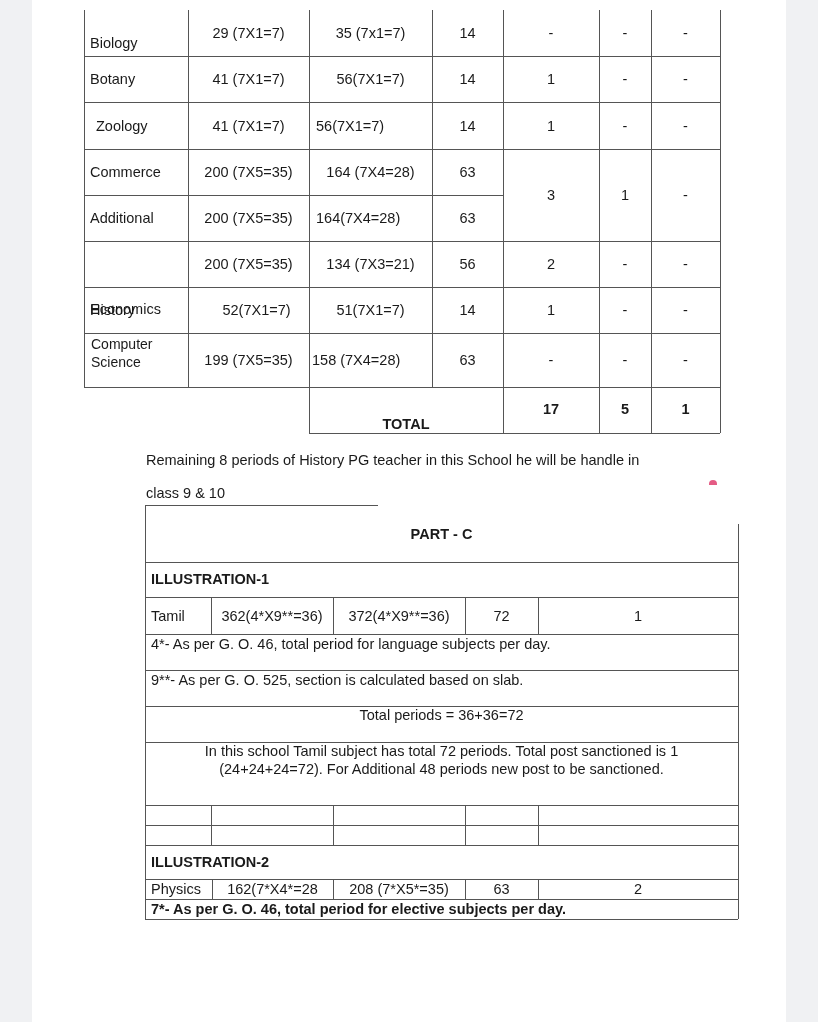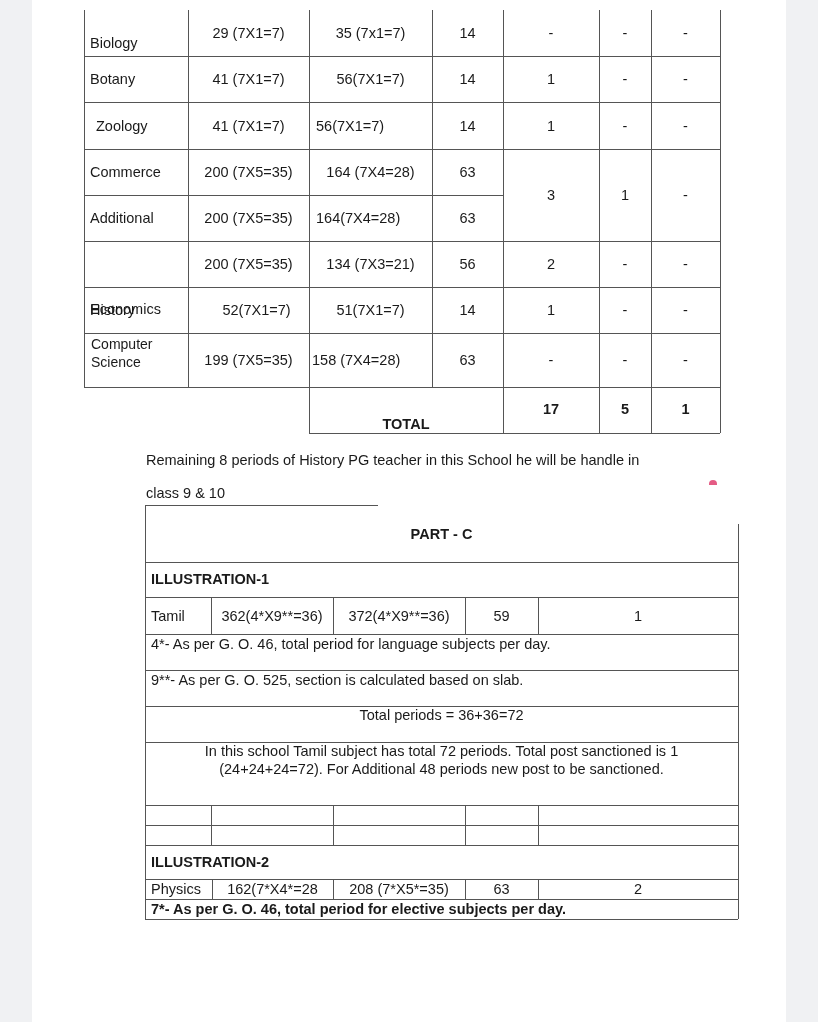--- a/index.html
+++ b/index.html
@@ -176,21 +176,21 @@
   <div class="vl" style="left:538px;top:879px;height:20px;"></div>
 
   <div class="t b c" style="left:145px;top:526px;width:593px;">PART - C</div>
 
   <div>
     <div class="t b" style="left:151px;top:571px;">ILLUSTRATION-1</div>
     <div>
       <div class="cell l" style="left:145px;top:597px;width:66px;height:37px;">Tamil</div>
       <div class="cell" style="left:211px;top:597px;width:122px;height:37px;">362(4*X9**=36)</div>
       <div class="cell" style="left:333px;top:597px;width:132px;height:37px;">372(4*X9**=36)</div>
-      <div class="cell" style="left:465px;top:597px;width:73px;height:37px;">59</div>
+      <div class="cell" style="left:465px;top:597px;width:73px;height:37px;">72</div>
       <div class="cell" style="left:538px;top:597px;width:200px;height:37px;">1</div>
     </div>
     <div class="t" style="left:151px;top:636px;">4*- As per G. O. 46, total period for language  subjects per day.</div>
     <div class="t" style="left:151px;top:672px;">9**- As per G. O. 525, section is calculated based on  slab.</div>
     <div class="t c" style="left:145px;top:707px;width:593px;">Total periods =  36+36=72</div>
     <div>
       <div class="t c" style="left:145px;top:743px;width:593px;">In this school Tamil subject has total 72 periods.  Total post sanctioned is 1</div>
       <div class="t c" style="left:145px;top:761px;width:593px;">(24+24+24=72). For Additional 48 periods new post to be sanctioned.</div>
     </div>
   </div>

